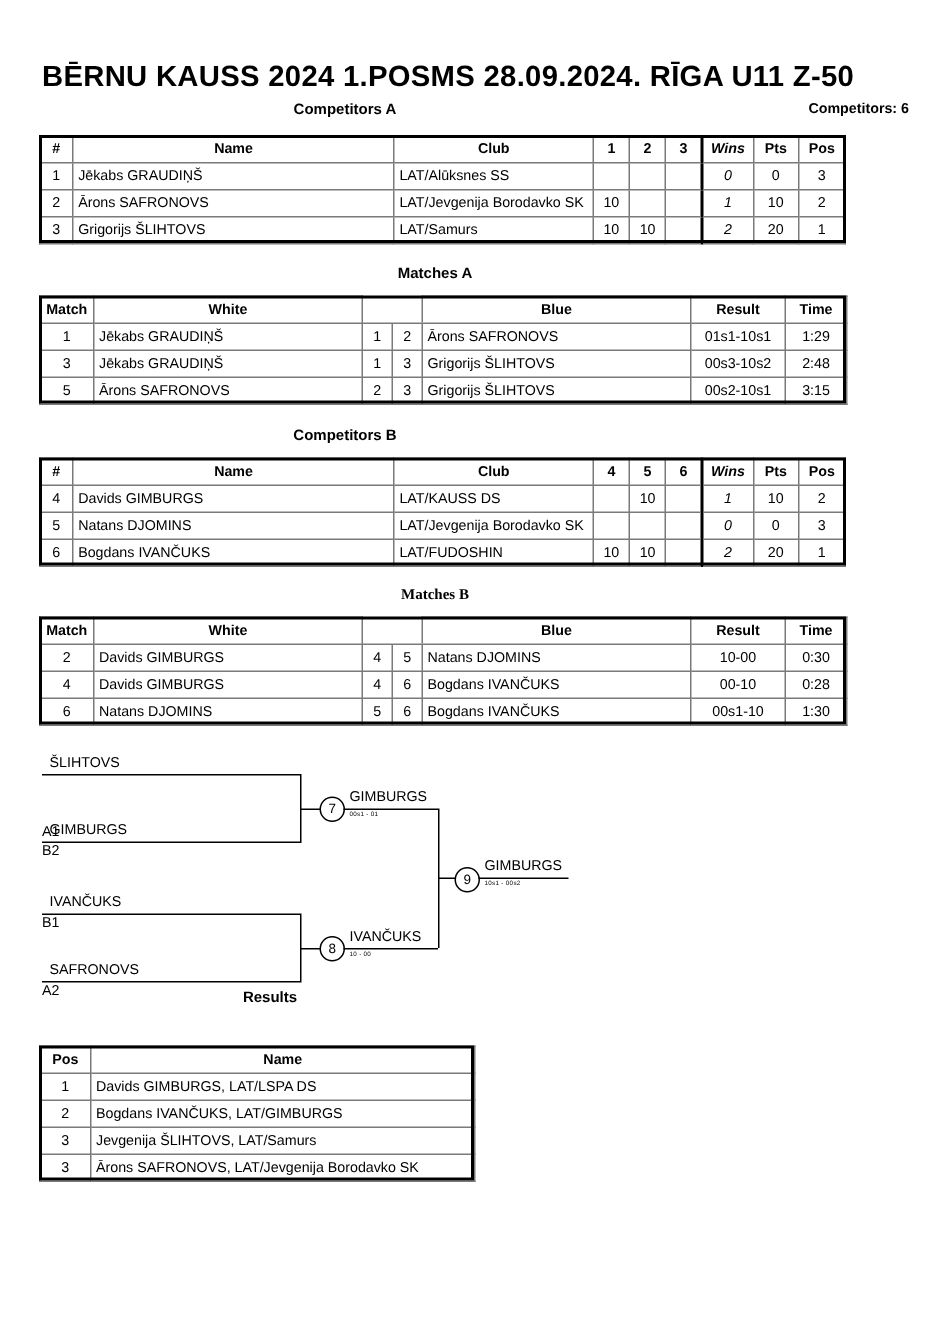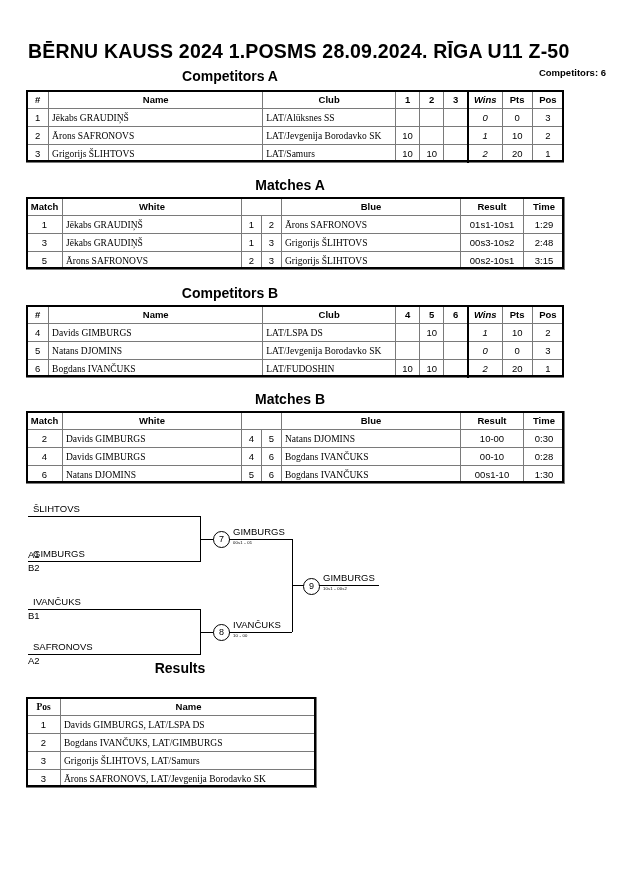--- a/index.html
+++ b/index.html
@@ -31,21 +31,21 @@
     right: 24px;
     top: 67px;
     font-size: 9.5px;
     font-weight: bold;
     white-space: nowrap;
   }
 
   
   .caption {
     position: absolute;
-    font-size: 14px;
+    font-size: 10px;
     font-weight: bold;
     text-align: center;
     white-space: nowrap;
   }
 
   
   table.grid {
     position: absolute;
     border-collapse: collapse;
     table-layout: fixed;
@@ -65,21 +65,21 @@
     font-weight: bold;
     text-align: center;
   }
   .outer-frame {
     position: absolute;
     border: 2px solid #000000;
     box-sizing: border-box;
     pointer-events: none;
   }
   .c-center { text-align: center; }
-  .c-left   { text-align: left; font-family: Liberation Serif, serif; }
+  .c-left   { text-align: left; }
   .thick-l  { border-left: 2px solid #000000 !important; font-style: italic; }
 
   
   .bracket {
     position: absolute;
     left: 0;
     top: 495px;
     width: 630px;
     height: 180px;
   }
@@ -264,21 +264,21 @@
         <th class="c-center">6</th>
         <th class="c-center thick-l">Wins</th>
         <th class="c-center">Pts</th>
         <th class="c-center">Pos</th>
       </tr>
     </thead>
     <tbody>
       <tr>
         <td class="c-center">4</td>
         <td class="c-left">Davids GIMBURGS</td>
-        <td class="c-left">LAT/LSPA DS</td>
+        <td class="c-left">LAT/KAUSS DS</td>
         <td class="c-center"></td>
         <td class="c-center">10</td>
         <td class="c-center"></td>
         <td class="c-center thick-l">1</td>
         <td class="c-center">10</td>
         <td class="c-center">2</td>
       </tr>
       <tr>
         <td class="c-center">5</td>
         <td class="c-left">Natans DJOMINS</td>
@@ -298,21 +298,21 @@
         <td class="c-center">10</td>
         <td class="c-center"></td>
         <td class="c-center thick-l">2</td>
         <td class="c-center">20</td>
         <td class="c-center">1</td>
       </tr>
     </tbody>
   </table>
 <div class="outer-frame" style="left:26px; top:305px; width:538px; height:72px;"></div>
 
-<div class="caption" style="left:195px; top:391px; width:190px;">Matches B</div>
+<div class="caption" style="left:195px; top:391px; width:190px;font-family:Liberation Serif, serif;">Matches B</div>
 <table class="grid" id="tbl-mb" style="left:26px; top:411px; width:538px;">
   <colgroup>
     <col style="width:36px">
       <col style="width:179px">
       <col style="width:20px">
     <col style="width:20px">
       <col style="width:179px">
       <col style="width:63px">
       <col style="width:41px">
   </colgroup>
@@ -415,21 +415,21 @@
       <tr>
         <td class="c-center">1</td>
         <td class="c-left">Davids GIMBURGS, LAT/LSPA DS</td>
       </tr>
       <tr>
         <td class="c-center">2</td>
         <td class="c-left">Bogdans IVANČUKS, LAT/GIMBURGS</td>
       </tr>
       <tr>
         <td class="c-center">3</td>
-        <td class="c-left">Grigorijs ŠLIHTOVS, LAT/Samurs</td>
+        <td class="c-left">Jevgenija ŠLIHTOVS, LAT/Samurs</td>
       </tr>
       <tr>
         <td class="c-center">3</td>
         <td class="c-left">Ārons SAFRONOVS, LAT/Jevgenija Borodavko SK</td>
       </tr>
     </tbody>
   </table>
 <div class="outer-frame" style="left:26px; top:697px; width:290px; height:90px;"></div>
 
 </body></html>

